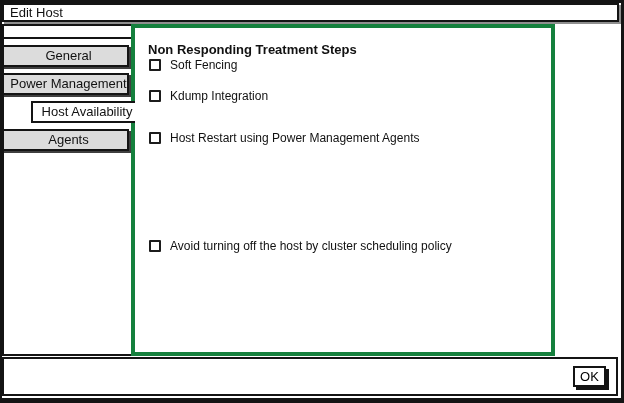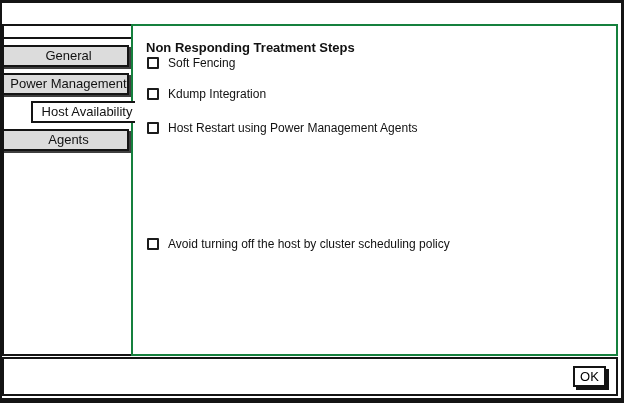--- a/index.html
+++ b/index.html
@@ -41,38 +41,38 @@
     white-space:nowrap; overflow:hidden; cursor:pointer;
     position:relative;
     text-align:center;
   }
   .tab.selected{
     background:#fff; border-right:none; box-shadow:none;
     margin-right:-4px; z-index:5;margin-left:27px;
   }
   
   .content{
-    position:absolute; left:129px; top:21px; width:487px; height:332px;
-    background:#fff; border:2px solid #15803d; z-index:1;
+    position:absolute; left:129px; top:21px; width:424px; height:332px;
+    background:#fff; border:4px solid #15803d; z-index:1;
   }
   .heading{
     position:absolute; left:13px; top:14px;
     font-size:13px; font-weight:bold;
   }
   .cbrow{
     position:absolute; left:14px;
     display:flex; align-items:center; font-size:12px;
   }
   .cbrow .box{
     width:12px; height:12px; border:2px solid #1c1c1c; background:#fff;
     border-radius:1px; margin-right:9px; flex:0 0 auto; cursor:pointer;
   }
   .row-0{ top:30px; }
   .row-1{ top:61px; }
-  .row-2{ top:95px;justify-content:flex-end; }
+  .row-2{ top:103px;justify-content:flex-end; }
   .row-3{ top:211px; }
   
   .footer{
     position:absolute; left:0; top:354px; width:616px; height:39px;
     background:#fff; border:2px solid #141414; z-index:2;
   }
   .btns{
     position:absolute; right:10px; top:7px;
     display:flex; gap:7px;
   }
@@ -83,20 +83,23 @@
     font-family:"Liberation Sans","DejaVu Sans",sans-serif;
     font-size:13px; line-height:16px; padding:0 2px;
     cursor:pointer;
   }
 </style>
 </head>
 <body>
 
 <div class="window">
 
+  <div class="titlebar">
+    <span>Edit Host</span>
+  </div>
 
   <div class="sidebar">
     <div class="tab-spacer"></div>
     <div class="tab">General</div>
     <div class="tab">Power Management</div>
     <div class="tab selected">Host Availability</div>
     <div class="tab">Agents</div>
   </div>
 
   <div class="content">

